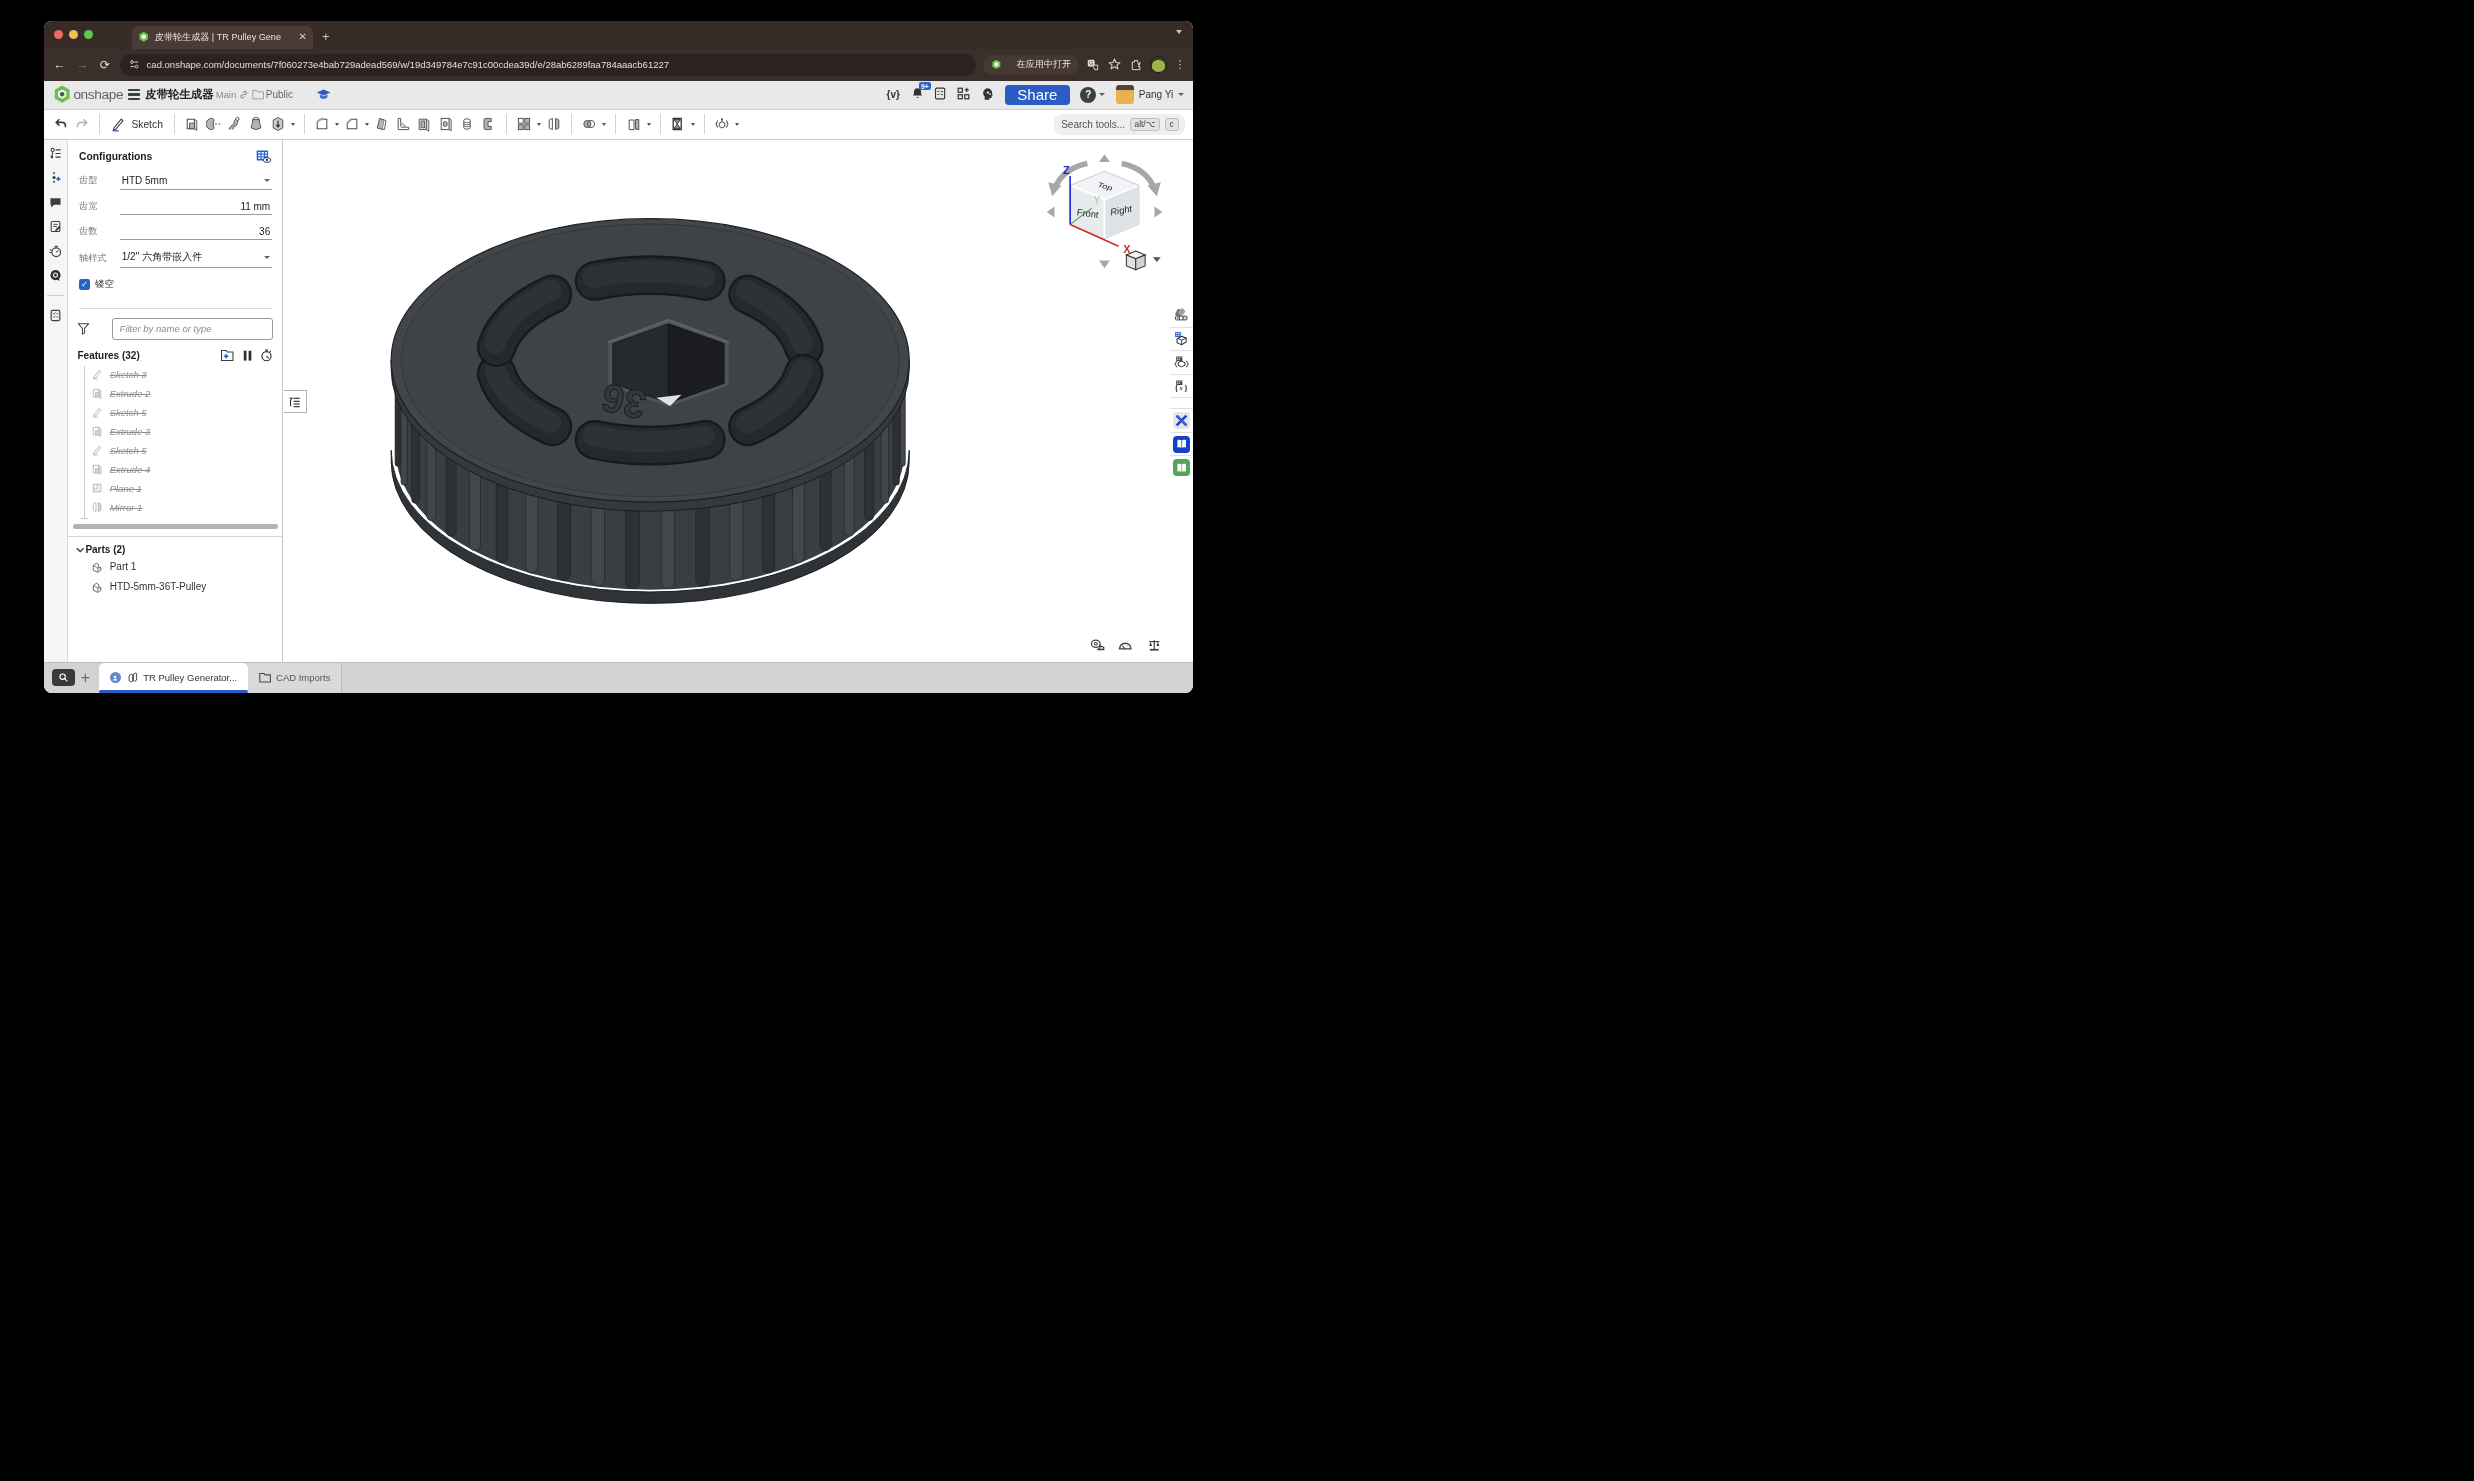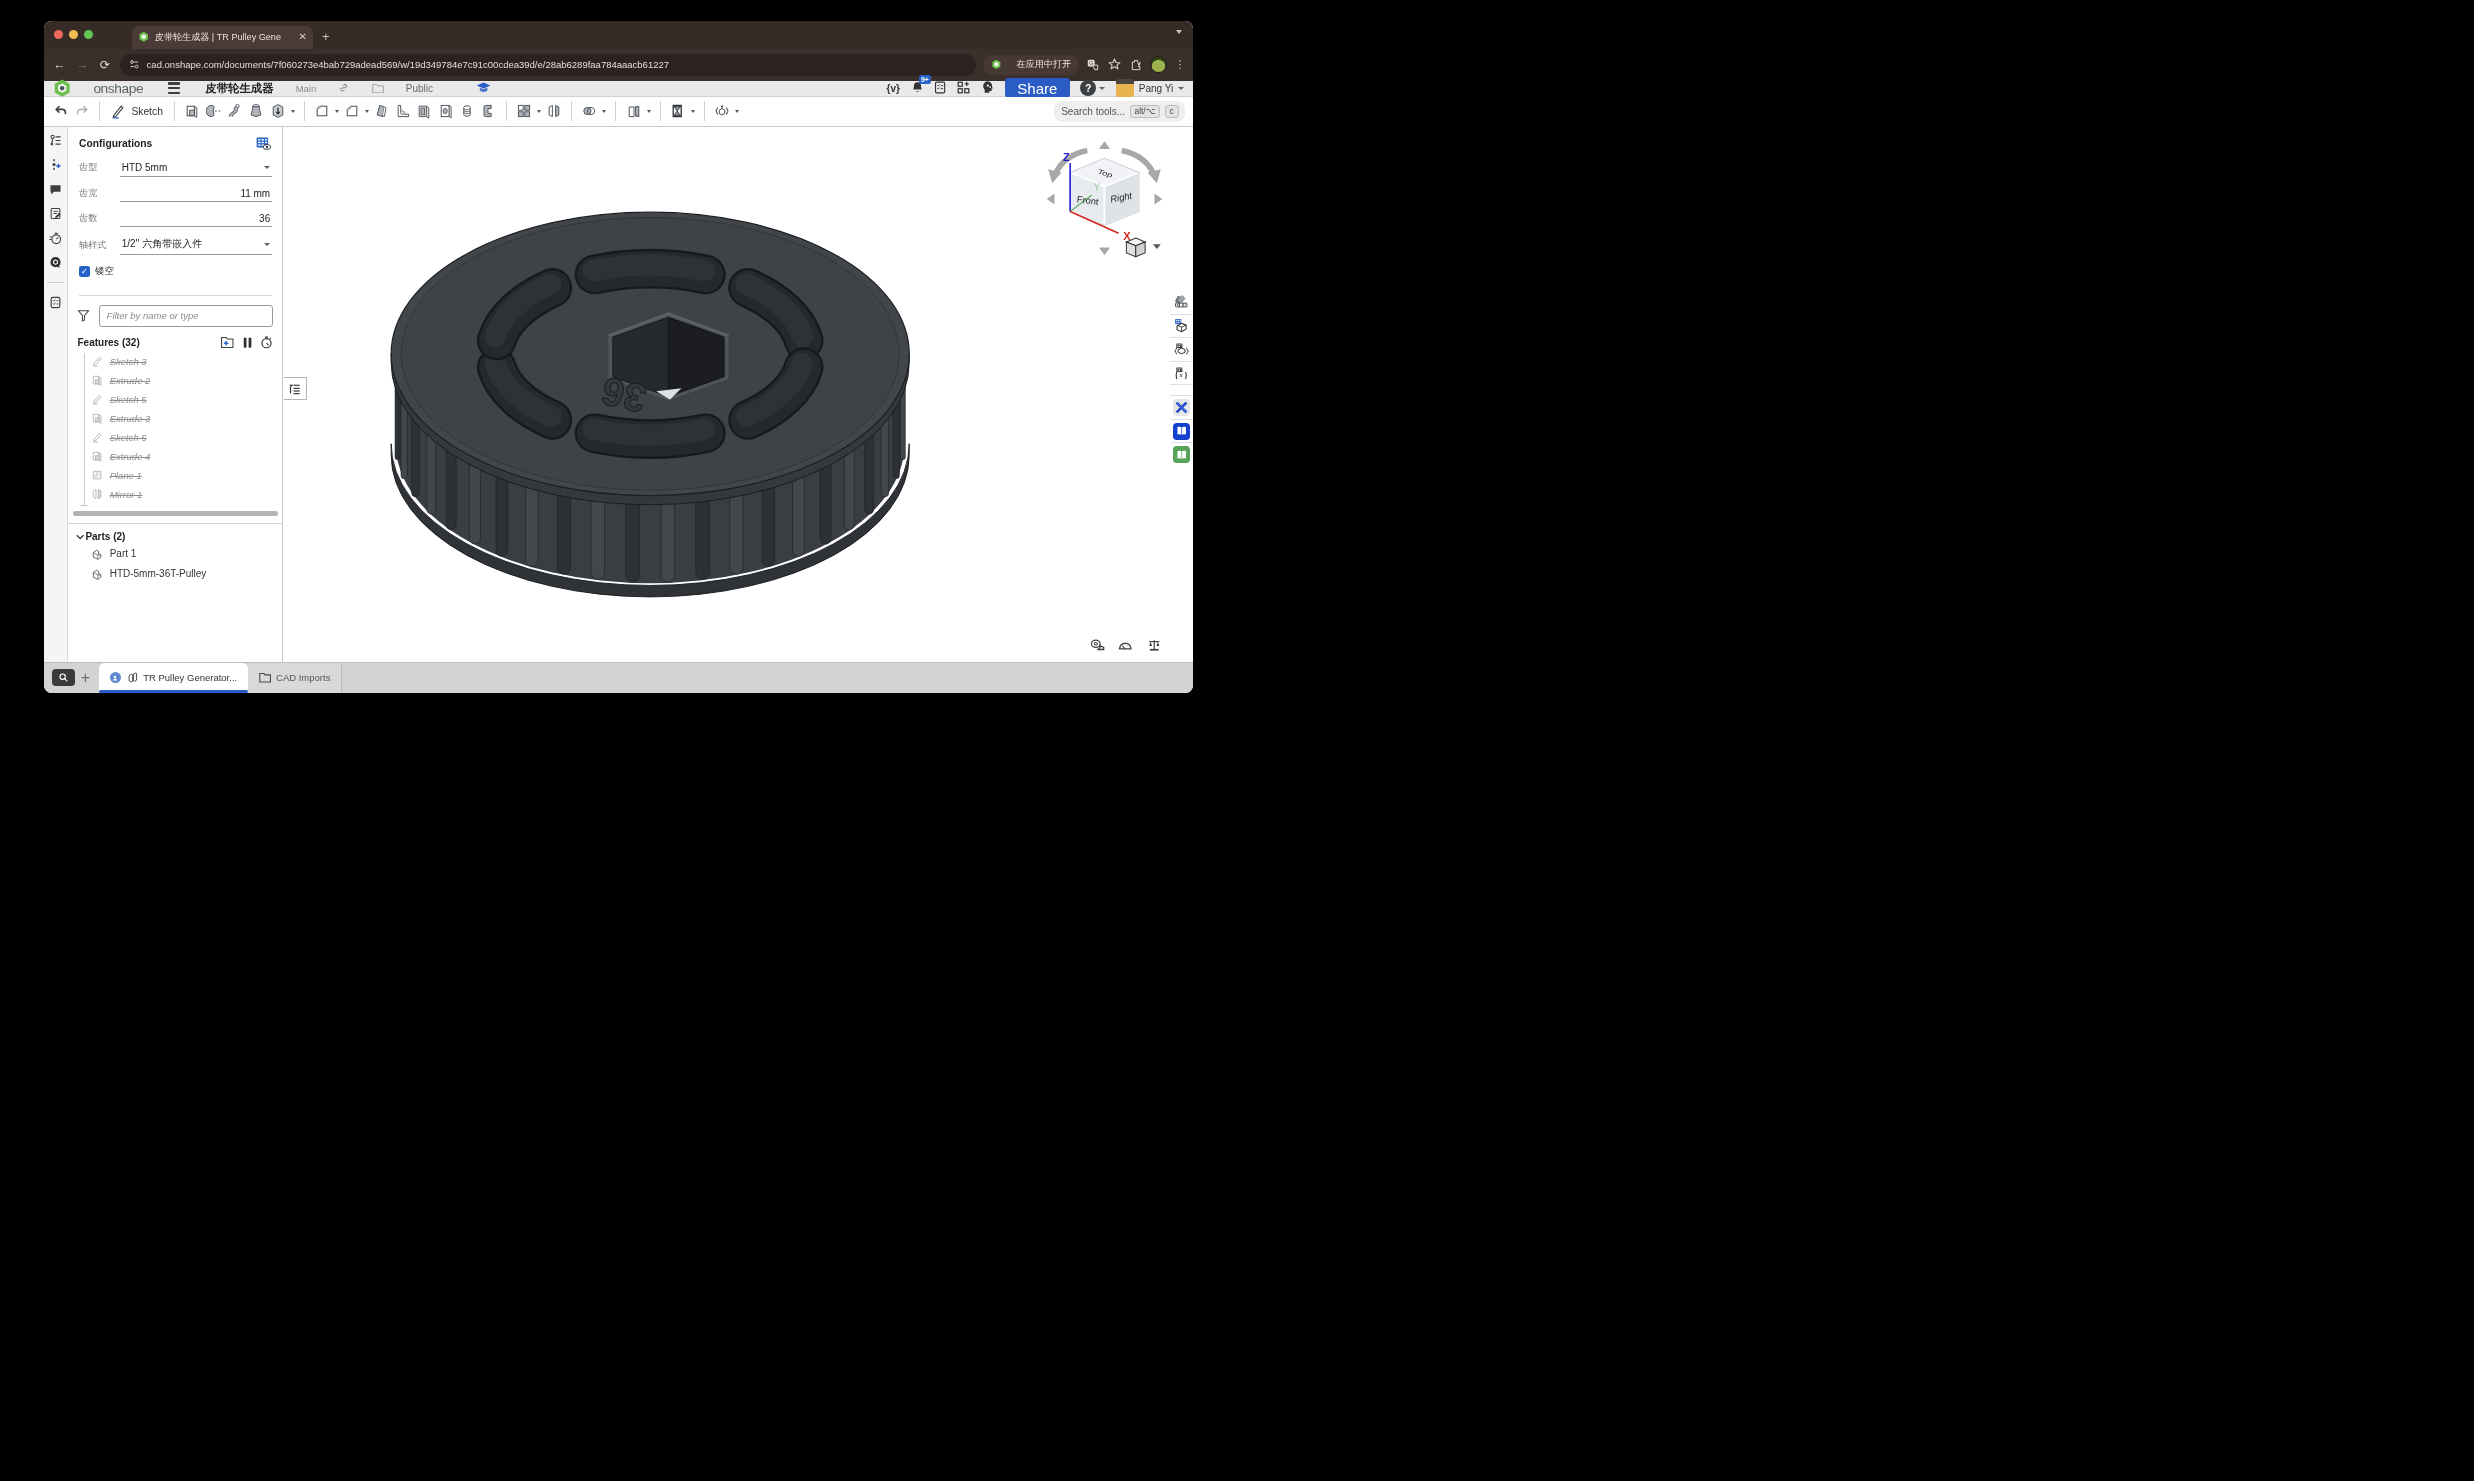--- a/index.html
+++ b/index.html
@@ -22,21 +22,21 @@
   .navic { font-size:12.2px; color:#e4d8d1; width:15.2px; text-align:center; }
   .navic.dim { color:#857570; }
   .urlpill { flex:1; height:22px; background:#2c2220; border-radius:11.4px; display:flex; align-items:center; padding:0 9.1px; gap:6.9px; }
   .url { font-size:9.5px; color:#e8ddd6; white-space:nowrap; overflow:hidden; }
   .openapp { height:20px; background:#463832; border-radius:10px; display:flex; align-items:center; gap:15px; padding:0 7.6px; color:#eee3dc; font-size:9.1px; }
   .abicon { width:13.7px; height:13.7px; display:flex; align-items:center; justify-content:center; }
   .avatar-sm { width:17px; height:17px; border-radius:50%; background:radial-gradient(circle at 50% 65%, #9db24f 55%, #314418 56%); border:0.8px solid #221a18; }
   .vdots { color:#d8ccc5; font-size:10.7px; letter-spacing:0; }
 
   
-  .osheader { height:16px; background:#e9e9e9; border-bottom:0.8px solid #cfcfcf; display:flex; align-items:center; padding:0 9.1px; gap:22px; flex:none; }
+  .osheader { height:29px; background:#e9e9e9; border-bottom:0.8px solid #cfcfcf; display:flex; align-items:center; padding:0 9.1px; gap:2px; flex:none; }
   .brand { font-size:13.7px; color:#5f6368; letter-spacing:-0.4px; }
   .hamb { width:12.2px; display:flex; flex-direction:column; gap:2.3px; margin:0 3px; }
   .hamb div{height:2.3px;background:#3c4043;border-radius:0.8px;}
   .doctitle { font-size:11.4px; font-weight:bold; color:#222; }
   .wsname { font-size:9.5px; color:#8a8a8a; }
   .pubname { font-size:10px; color:#6a6a6a; }
   .hright { margin-left:auto; display:flex; align-items:center; gap:10.7px; }
   .hico { position:relative; color:#333; font-size:10.7px; }
   .badge { position:absolute; top:-5.3px; right:-7.6px; background:#2563c9; color:#fff; font-size:6.9px; font-weight:bold; padding:0.8px 2.3px; border-radius:2.3px; }
   .sharebtn { background:#2b5cc5; color:#fff; font-size:15px; border:none; border-radius:3.8px; height:20px; padding:0 12.2px; }
@@ -70,21 +70,21 @@
   .crow { display:flex; align-items:flex-end; margin-top:10px; gap:6.1px; }
   .clabel { color:#777; font-size:9.1px; width:35px; flex:none; padding-bottom:2.3px; }
   .cval { flex:1; border-bottom:0.8px solid #9a9a9a; padding:0 1.5px 2.3px 1.5px; color:#222; font-size:10px; display:flex; align-items:center; }
   .cval .caret { margin-left:auto; }
   .cval.num { justify-content:flex-end; }
   .chkrow { display:flex; align-items:center; gap:5.3px; margin-top:10.7px; }
   .chk { width:10.7px; height:10.7px; background:#2563c9; border-radius:2.3px; color:#fff; font-size:8.4px; line-height:10.7px; text-align:center; }
   .chklbl { color:#333; }
   .pdiv { border-top:0.8px solid #d9d9d9; margin-top:12.2px; }
 
-  .filterrow { display:flex; align-items:center; gap:9px; padding:9.1px 9.1px 0 9.1px; }
+  .filterrow { display:flex; align-items:center; gap:22px; padding:9.1px 9.1px 0 9.1px; }
   .filterbox { flex:1; height:21.3px; border:0.8px solid #999; border-radius:3px; font-style:italic; font-size:9.5px; color:#444; padding:0 6.1px; outline:none; font-family:"Liberation Sans",sans-serif; }
   .filterbox::placeholder { color:#8b8b8b; }
   .feat-head { display:flex; align-items:center; padding:9.1px 9.1px 3px 9.1px; }
   .feat-title { font-weight:bold; font-size:10px; color:#222; }
   .fh-icons { margin-left:auto; display:flex; gap:8.4px; align-items:center; }
   .flist { position:relative; padding-left:0; }
   .treeline { position:absolute; left:15.2px; top:1.5px; bottom:10.7px; width:0.8px; background:#c9c9c9; }
   .treeline::after { content:""; position:absolute; left:-3.8px; bottom:-0.8px; width:8.4px; height:0.8px; background:#c9c9c9; }
   .fitem { display:flex; align-items:center; gap:6.1px; height:19px; padding-left:23px; }
   .fname { font-style:italic; text-decoration:line-through; color:#8f8f8f; font-size:9.5px; }

